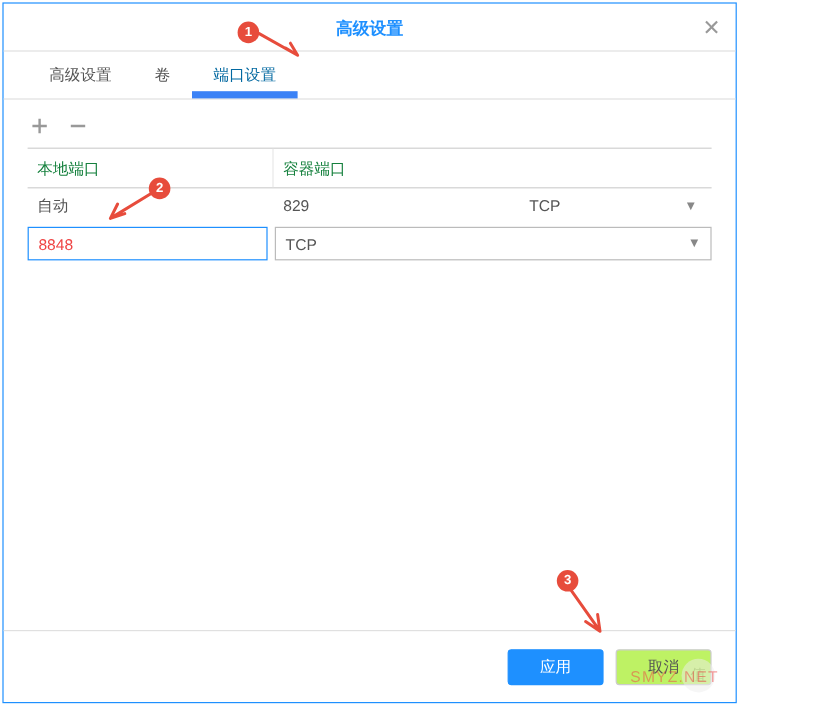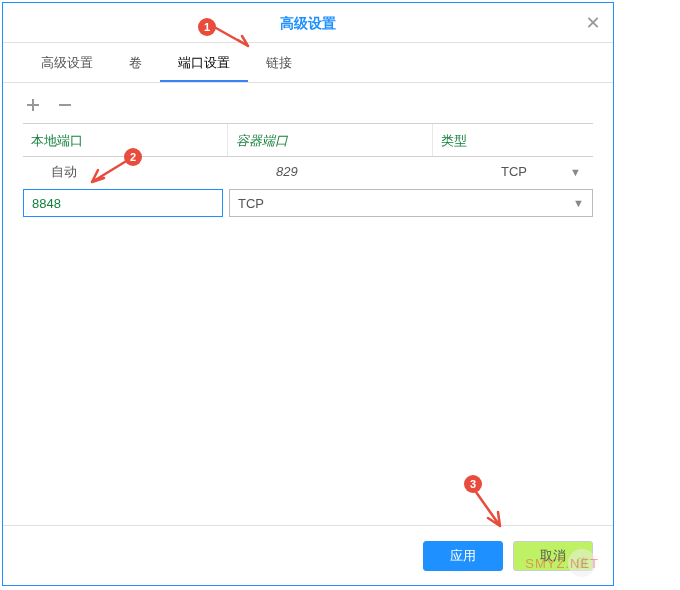--- a/index.html
+++ b/index.html
@@ -3,35 +3,35 @@
 <meta charset="utf-8">
 <style>
 * { box-sizing: border-box; margin: 0; padding: 0; }
 body { font-family: "Microsoft YaHei", Arial, sans-serif; font-size: 13px; color: #333; background: #fff; width: 680px; height: 590px; overflow: hidden; position: relative; }
 .dialog { width: 612px; height: 584px; margin: 2px; border: 1px solid #1e90ff; position: relative; background: #fff; }
 .dialog-header { height: 40px; border-bottom: 1px solid #e0e0e0; position: relative; text-align: center; }
 .dialog-title { color: #1e90ff; font-size: 14px; line-height: 40px; font-weight: bold; }
 .dialog-close { position: absolute; right: 10px; top: 10px; cursor: pointer; color: #999; font-size: 18px; width: 20px; height: 20px; line-height: 20px; }
 .tabs { height: 40px; border-bottom: 1px solid #e0e0e0; display: flex; padding-left: 20px; }
 .tab { padding: 0 18px; line-height: 40px; color: #555; cursor: pointer; position: relative; }
-.tab.active { color: #000000; border-bottom: 2px solid #3b82f6; }
+.tab.active { color: #0369a1; border-bottom: 6px solid #3b82f6; }
 .toolbar { padding: 12px 20px 8px; display: flex; gap: 12px; }
 .tool-btn { width: 20px; height: 20px; display: flex; align-items: center; justify-content: center; cursor: pointer; color: #999; }
 .tool-btn svg { width: 16px; height: 16px; }
 .table { padding: 0 20px; }
 .thead { display: flex; border-top: 1px solid #d0d0d0; border-bottom: 1px solid #d0d0d0; height: 34px; }
 .th { color: #15803d; font-size: 13px; line-height: 34px; padding-left: 8px; border-right: 1px solid #e8e8e8; }
 .th:last-child { border-right: none; }
 .col-local { width: 205px; }
-.col-container { width: 205px; font-style: italic; }
+.col-container { width: 205px; }
 .col-type { flex: 1; }
 .trow { display: flex; height: 30px; align-items: center; }
-.td { padding-left: 8px; line-height: 30px; color: #555; margin-left: 20px; }
+.td { padding-left: 8px; line-height: 30px; color: #555; }
 .trow-edit { display: flex; height: 32px; gap: 6px; margin-top: 2px; }
-.inp { height: 28px; border: 1px solid #1e90ff; padding: 0 8px; font-size: 13px; color: #15803d; outline: none; }
+.inp { height: 28px; border: 1px solid #1e90ff; padding: 0 8px; font-size: 13px; color: #ef4444; outline: none; }
 .inp.gray { border: 1px solid #bbb; }
 .sel { height: 28px; border: 1px solid #bbb; padding: 0 8px; font-size: 13px; color: #555; position: relative; display: flex; align-items: center; justify-content: space-between; cursor: pointer; background: #fff; }
 .chev { color: #888; font-size: 11px; }
 .footer { position: absolute; bottom: 0; left: 0; right: 0; height: 60px; border-top: 1px solid #e0e0e0; display: flex; justify-content: flex-end; align-items: center; padding-right: 20px; gap: 10px; }
 .btn { height: 30px; padding: 0 26px; font-size: 13px; border-radius: 3px; cursor: pointer; border: 1px solid #ccc; background: #bef264; color: #555; }
 .btn.primary { background: #1e90ff; border-color: #1e90ff; color: #fff; }
 .badge { position: absolute; width: 18px; height: 18px; border-radius: 50%; background: #e74c3c; color: #fff; font-size: 11px; line-height: 18px; text-align: center; font-weight: bold; z-index: 10; }
 .badge1 { top: 18px; left: 198px; }
 .badge2 { top: 148px; left: 124px; }
 .badge3 { top: 475px; left: 464px; }
@@ -50,41 +50,39 @@
 
   <div class="dialog-header">
     <span class="dialog-title">高级设置</span>
     <span class="dialog-close">✕</span>
   </div>
 
   <div class="tabs">
     <div class="tab"><span>高级设置</span></div>
     <div class="tab"><span>卷</span></div>
     <div class="tab active"><span>端口设置</span></div>
-    <div class="tab"><span>链接</span></div>
   </div>
 
   <div class="toolbar">
     <div class="tool-btn">
       <svg viewBox="0 0 16 16">
           <path d="M7 2h2v5h5v2H9v5H7V9H2V7h5z" fill="#999"></path>
         </svg>
     </div>
     <div class="tool-btn">
       <svg viewBox="0 0 16 16">
           <path d="M2 7h12v2H2z" fill="#999"></path>
         </svg>
     </div>
   </div>
 
   <div class="table">
     <div class="thead">
       <div class="th col-local">本地端口</div>
       <div class="th col-container">容器端口</div>
-      <div class="th col-type">类型</div>
     </div>
 
     <div class="trow">
       <div class="td col-local">自动</div>
       <div class="td col-container">829</div>
       <div class="td col-type" style="display:flex;justify-content:space-between;padding-right:12px;">
         <span>TCP</span>
         <span class="chev">▼</span>
       </div>
     </div>

